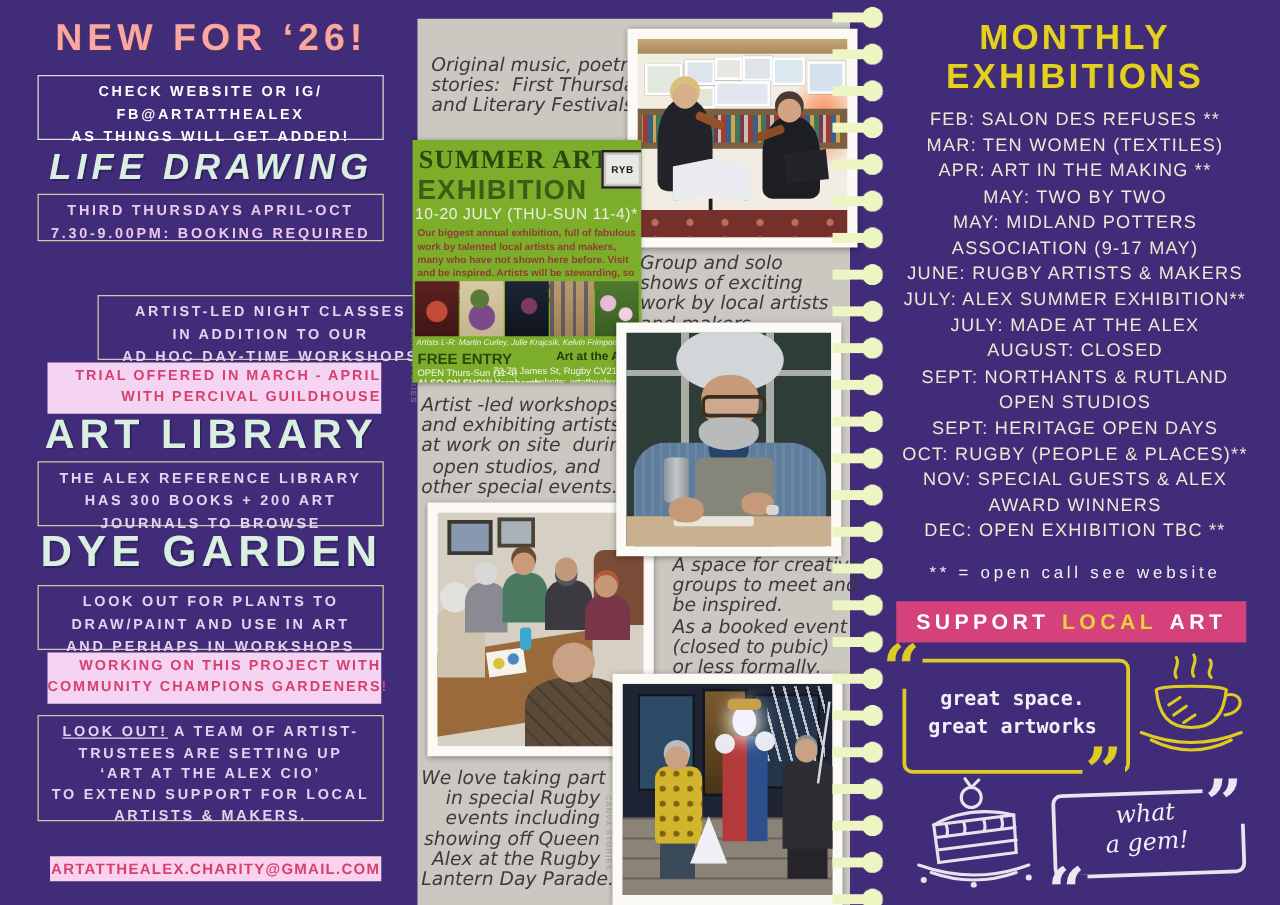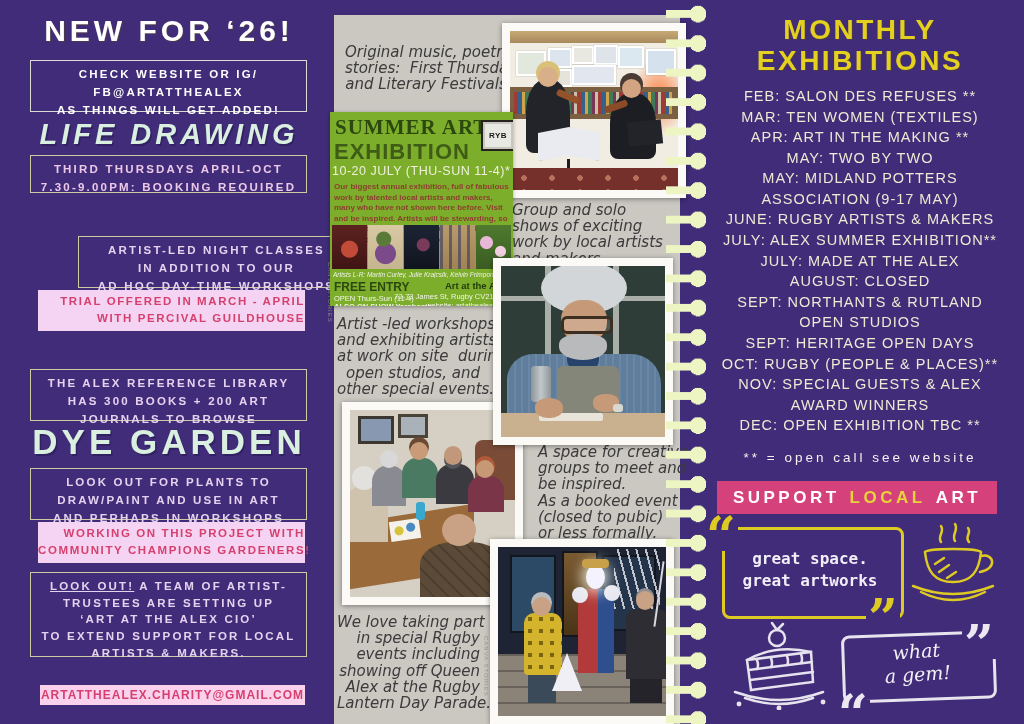--- a/index.html
+++ b/index.html
@@ -4,21 +4,21 @@
 <style>
   html,body{margin:0;padding:0;background:#222;}
   #flyer{position:relative;width:1024px;height:724px;overflow:hidden;
          background:#402c78;font-family:"Liberation Sans",sans-serif;}
   .abs{position:absolute;}
   .pre{white-space:pre;}
 
   
   .l-head{left:0;width:338px;text-align:center;font-weight:800;letter-spacing:4px;
           color:#d9efdf;text-shadow:1.5px 1.5px 0 rgba(30,18,70,.45);}
-  #new-title{top:14px;font-size:30px;color:#ffffff;text-shadow:1px 1px 0 rgba(90,80,0,.4);}
+  #new-title{top:14px;font-size:30px;color:#fca5a5;text-shadow:1px 1px 0 rgba(90,80,0,.4);}
   .lbox{left:30px;width:277px;box-sizing:border-box;border:1.5px solid #cfc9a4;
         color:#e6d2ef;font-size:11.5px;font-weight:bold;letter-spacing:2.2px;
         line-height:1.55;text-align:center;padding:5px 2px;}
   #intro-box{top:60px;height:52px;color:#ffffff;border-color:#dddbd6;}
   #h-life{top:118px;font-size:29px;font-style:italic;}
   #box-life{top:155px;height:38px;color:#ecc9e8;}
   #h-short{top:198px;font-size:29px;}
   #box-short{top:236px;height:52px;margin-left:48px;}
   .pinkbox{left:38px;width:267px;background:#f5d4f3;color:#d6406e;font-weight:bold;
            font-size:11.5px;letter-spacing:1.6px;line-height:1.5;text-align:right;padding:3px 0;}
@@ -388,20 +388,21 @@
   <div id="h-life" class="abs l-head">LIFE DRAWING</div>
   <div id="box-life" class="abs lbox pre">THIRD THURSDAYS APRIL-OCT
 7.30-9.00PM: BOOKING REQUIRED</div>
 
   <div id="box-short" class="abs lbox pre">ARTIST-LED NIGHT CLASSES
 IN ADDITION TO OUR
 AD HOC DAY-TIME WORKSHOPS</div>
   <div id="pink-trial" class="abs pinkbox pre">TRIAL OFFERED IN MARCH - APRIL
 WITH PERCIVAL GUILDHOUSE</div>
 
+  <div id="h-art" class="abs l-head">ART LIBRARY</div>
   <div id="box-art" class="abs lbox pre">THE ALEX REFERENCE LIBRARY
 HAS 300 BOOKS + 200 ART
 JOURNALS TO BROWSE</div>
 
   <div id="h-dye" class="abs l-head">DYE GARDEN</div>
   <div id="box-dye" class="abs lbox pre">LOOK OUT FOR PLANTS TO
 DRAW/PAINT AND USE IN ART
 AND PERHAPS IN WORKSHOPS</div>
   <div id="pink-garden" class="abs pinkbox pre">WORKING ON THIS PROJECT WITH
 COMMUNITY CHAMPIONS GARDENERS!</div>

